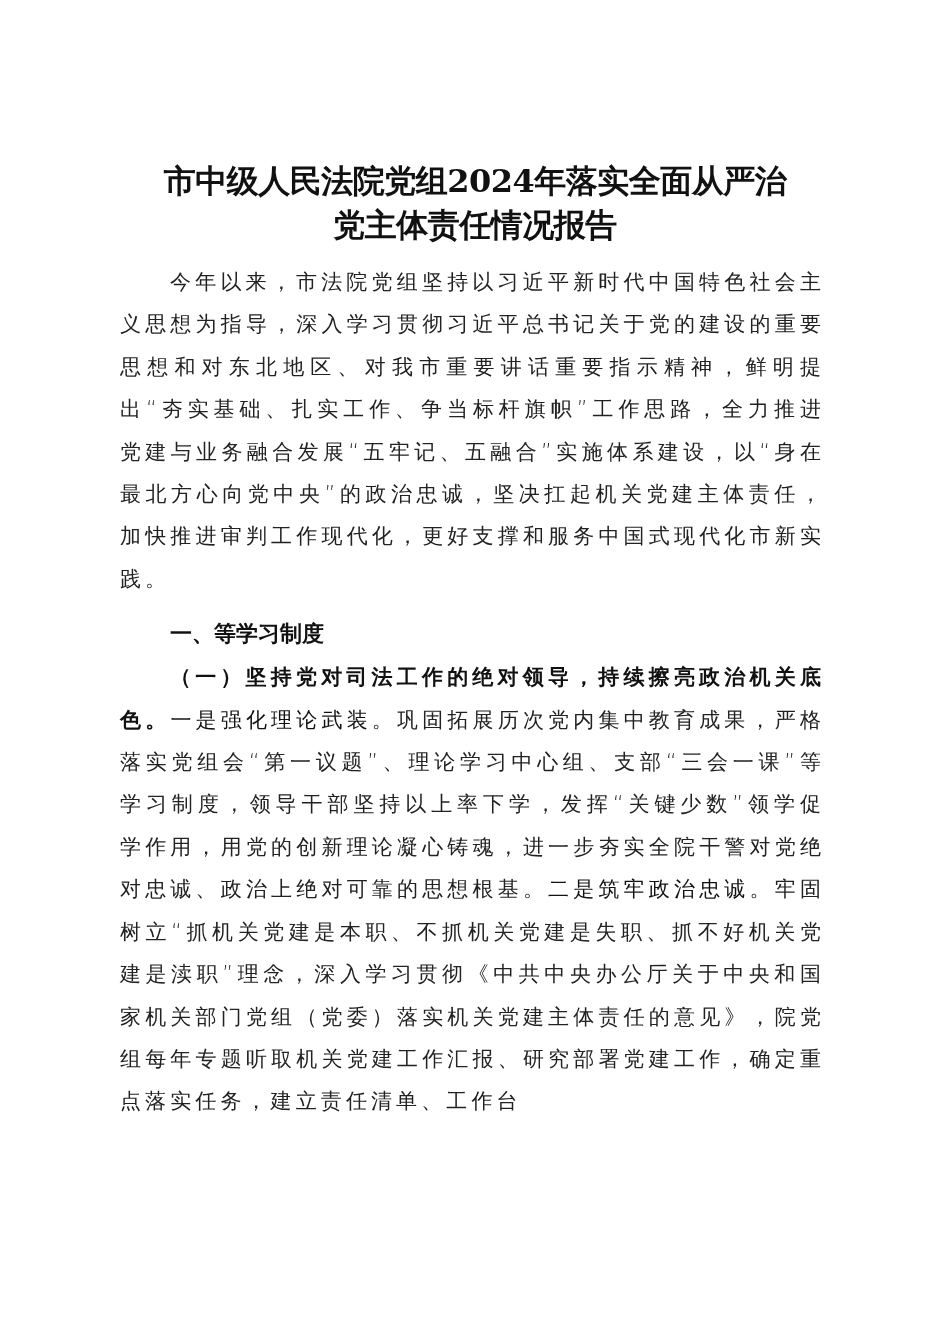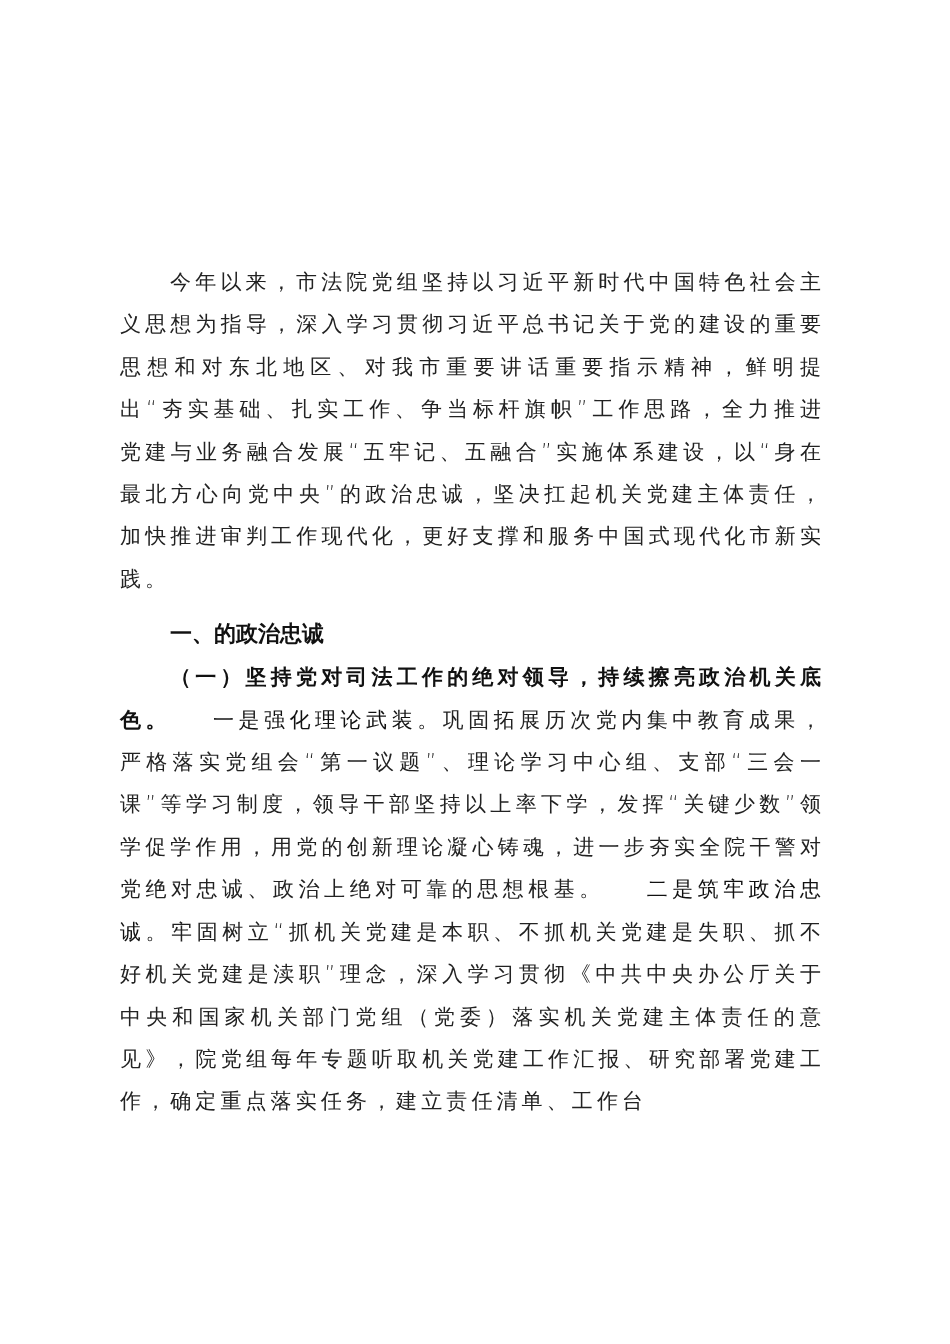--- a/index.html
+++ b/index.html
@@ -64,32 +64,33 @@
     color: #111;
     margin-top: 12px;
   }
   .sub-title {
     font-weight: bold;
     color: #111;
   }
   .lead {
     font-weight: normal;
     color: #111;
-    margin-left: 42px;
   }
 </style>
 </head>
 <body>
 
 <div class="page">
 
   <h1 class="title">
+    <span class="line">市中级人民法院党组2024年落实全面从严治</span>
+    <span class="line">党主体责任情况报告</span>
   </h1>
 
   <div class="body">
     <p class="para">今年以来，市法院党组坚持以习近平新时代中国特色社会主义思想为指导，深入学习贯彻习近平总书记关于党的建设的重要思想和对东北地区、对我市重要讲话重要指示精神，鲜明提出“夯实基础、扎实工作、争当标杆旗帜”工作思路，全力推进党建与业务融合发展“五牢记、五融合”实施体系建设，以“身在最北方心向党中央”的政治忠诚，坚决扛起机关党建主体责任，加快推进审判工作现代化，更好支撑和服务中国式现代化市新实践。</p>
 
-    <h2 class="heading1">一、的政治忠诚</h2>
+    <h2 class="heading1">一、等学习制度</h2>
 
     <p class="para"><span class="sub-title">（一）坚持党对司法工作的绝对领导，持续擦亮政治机关底色。</span><span class="lead">一是强化理论武装。</span><span>巩固拓展历次党内集中教育成果，严格落实党组会“第一议题”、理论学习中心组、支部“三会一课”等学习制度，领导干部坚持以上率下学，发挥“关键少数”领学促学作用，用党的创新理论凝心铸魂，进一步夯实全院干警对党绝对忠诚、政治上绝对可靠的思想根基。</span><span class="lead">二是筑牢政治忠诚。</span><span>牢固树立“抓机关党建是本职、不抓机关党建是失职、抓不好机关党建是渎职”理念，深入学习贯彻《中共中央办公厅关于中央和国家机关部门党组（党委）落实机关党建主体责任的意见》，院党组每年专题听取机关党建工作汇报、研究部署党建工作，确定重点落实任务，建立责任清单、工作台</span></p>
   </div>
 
 </div>
 
 </body></html>

